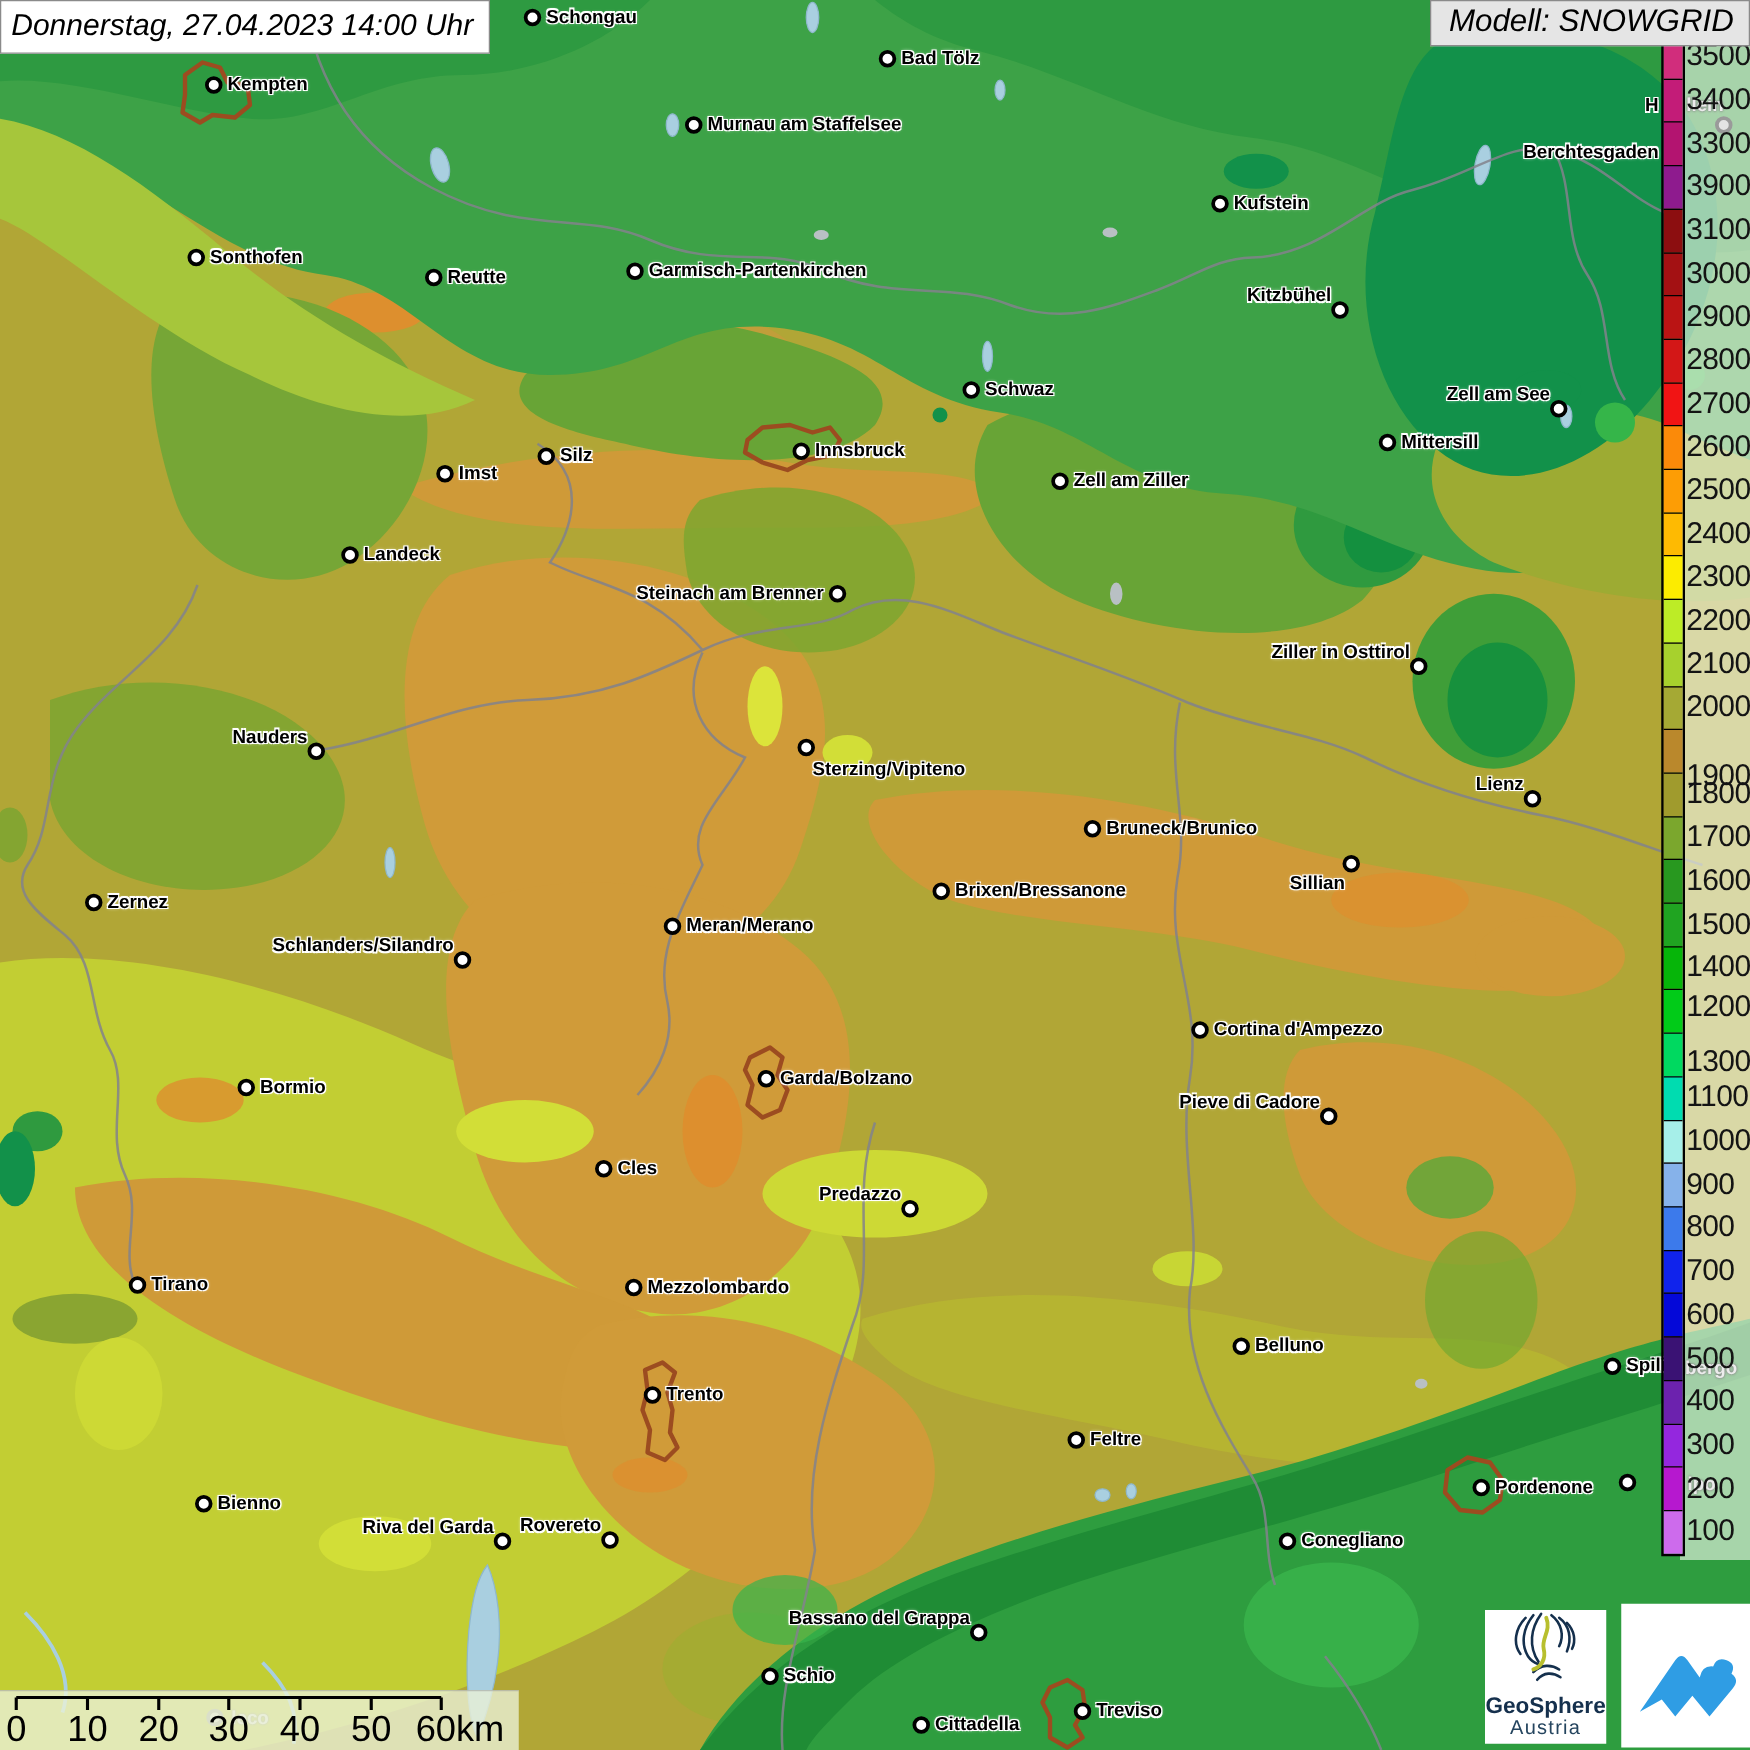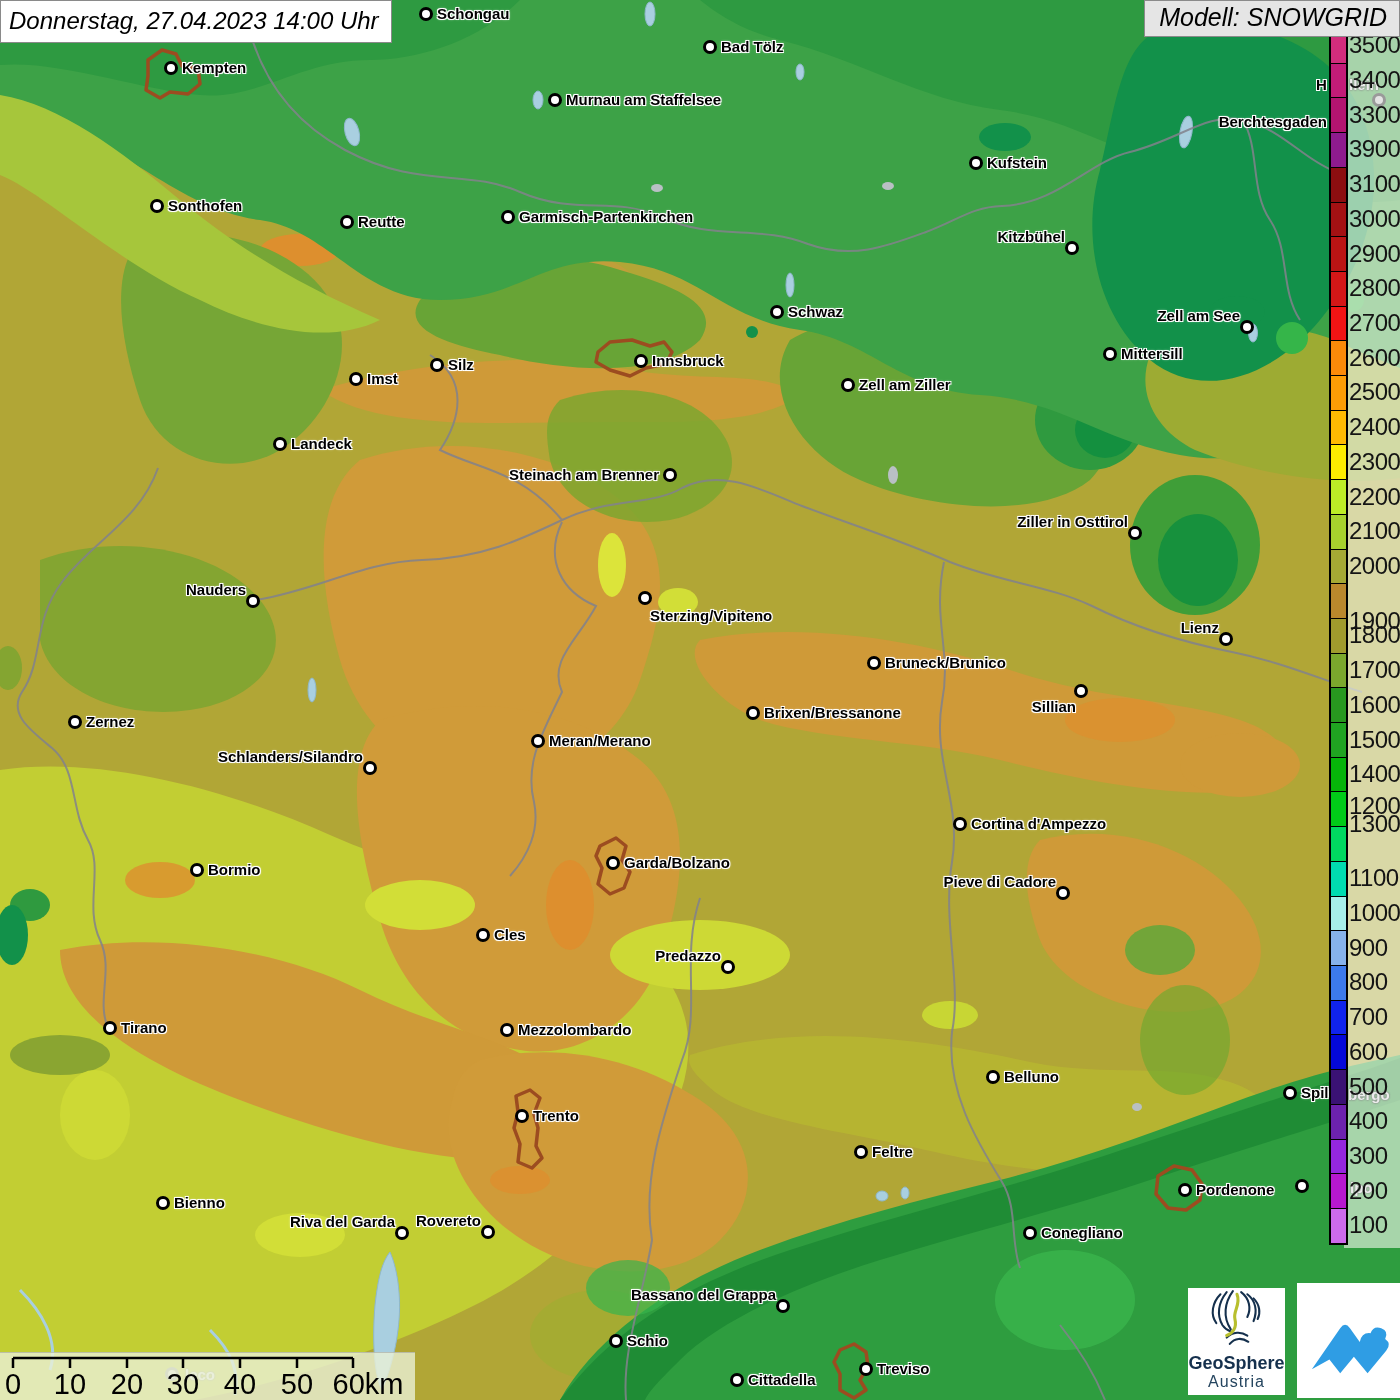--- a/index.html
+++ b/index.html
@@ -474,21 +474,21 @@
       <div class="llabel" style="top: 435.857px;">2300</div>
       <div class="llabel" style="top: 470.566px;">2200</div>
       <div class="llabel" style="top: 505.274px;">2100</div>
       <div class="llabel" style="top: 539.983px;">2000</div>
       <div class="llabel" style="top: 574.691px; margin-top: 20px;">1900</div>
       <div class="llabel" style="top: 609.4px;">1800</div>
       <div class="llabel" style="top: 644.109px;">1700</div>
       <div class="llabel" style="top: 678.817px;">1600</div>
       <div class="llabel" style="top: 713.526px;">1500</div>
       <div class="llabel" style="top: 748.234px;">1400</div>
-      <div class="llabel" style="top: 798px;">1300</div>
+      <div class="llabel" style="top: 824px;">1300</div>
       <div class="llabel" style="top: 780px;">1200</div>
       <div class="llabel" style="top: 852.36px;">1100</div>
       <div class="llabel" style="top: 887.069px;">1000</div>
       <div class="llabel" style="top: 921.777px;">900</div>
       <div class="llabel" style="top: 956.486px;">800</div>
       <div class="llabel" style="top: 991.194px;">700</div>
       <div class="llabel" style="top: 1025.9px;">600</div>
       <div class="llabel" style="top: 1060.61px;">500</div>
       <div class="llabel" style="top: 1095.32px;">400</div>
       <div class="llabel" style="top: 1130.03px;">300</div>

